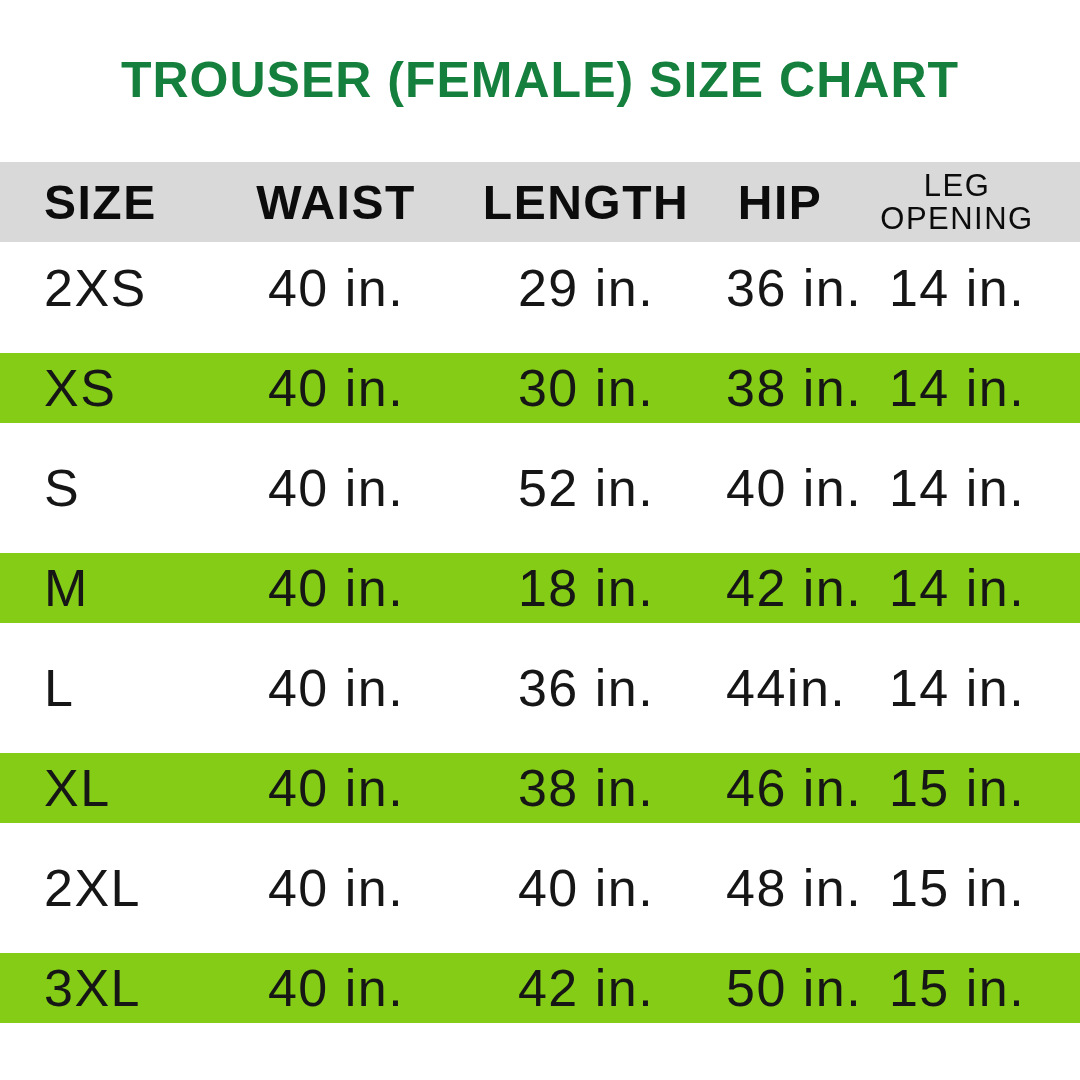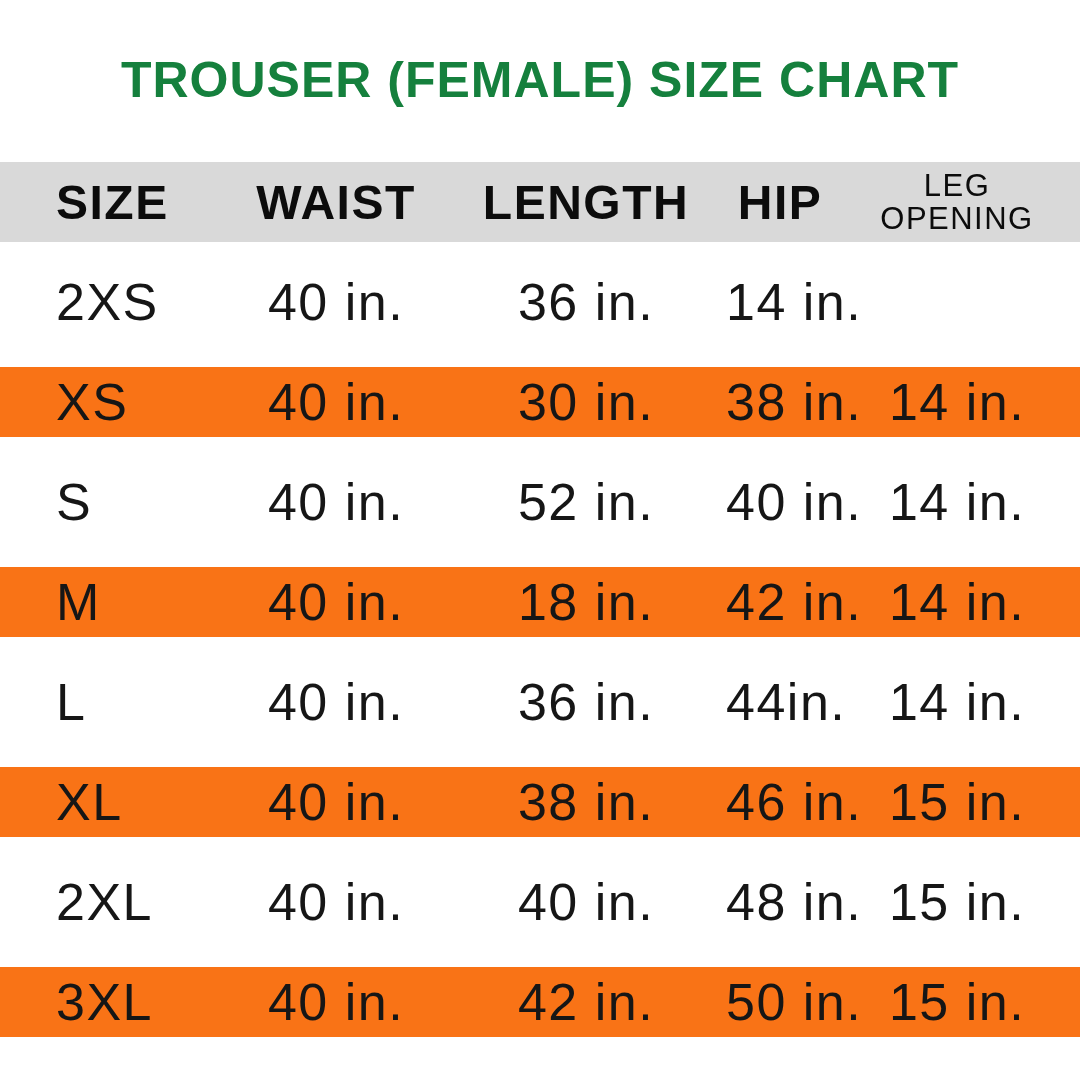--- a/index.html
+++ b/index.html
@@ -34,36 +34,36 @@
 
   .header-row {
     position:absolute; top:162px; left:0;
     height:80px;
     background:#d9d9d9;
     font-weight:700; font-size:48px;
     letter-spacing:1.5px;
     color:#0c0c0c;
   }
 
-  .rows { position:absolute; top:252px; left:0; width:880px; }
+  .rows { position:absolute; top:238px; left:0; width:880px; }
 
   .data-row {
     height:100px;
     font-size:52px;
     letter-spacing:1.5px;
     color:#161616;
   }
   .data-row.shaded {
-    background:#f97316;
+    background:#84cc16;
     background-clip:content-box;
     padding-top:15px; padding-bottom:15px;
   }
 
   .cell { white-space:nowrap; text-align:center; }
-  .cell.size { text-align:left; padding-left:56px; }
+  .cell.size { text-align:left; padding-left:44px; }
 
   .leg-header {
     font-size:31px; line-height:1.08;
     letter-spacing:1.5px;
     text-align:center; font-weight:400;
   }
   .leg-header span { display:block; }
 </style>
 </head>
 <body>
@@ -83,20 +83,21 @@
       <span>LEG</span>
       <span>OPENING</span>
     </div>
   </div>
 
   <div class="rows">
 
     <div class="grid data-row">
       <div class="cell size">2XS</div>
       <div class="cell">40 in.</div>
+      <div class="cell">29 in.</div>
       <div class="cell">36 in.</div>
       <div class="cell">14 in.</div>
     </div>
 
     <div class="grid data-row shaded">
       <div class="cell size">XS</div>
       <div class="cell">40 in.</div>
       <div class="cell">30 in.</div>
       <div class="cell">38 in.</div>
       <div class="cell">14 in.</div>

